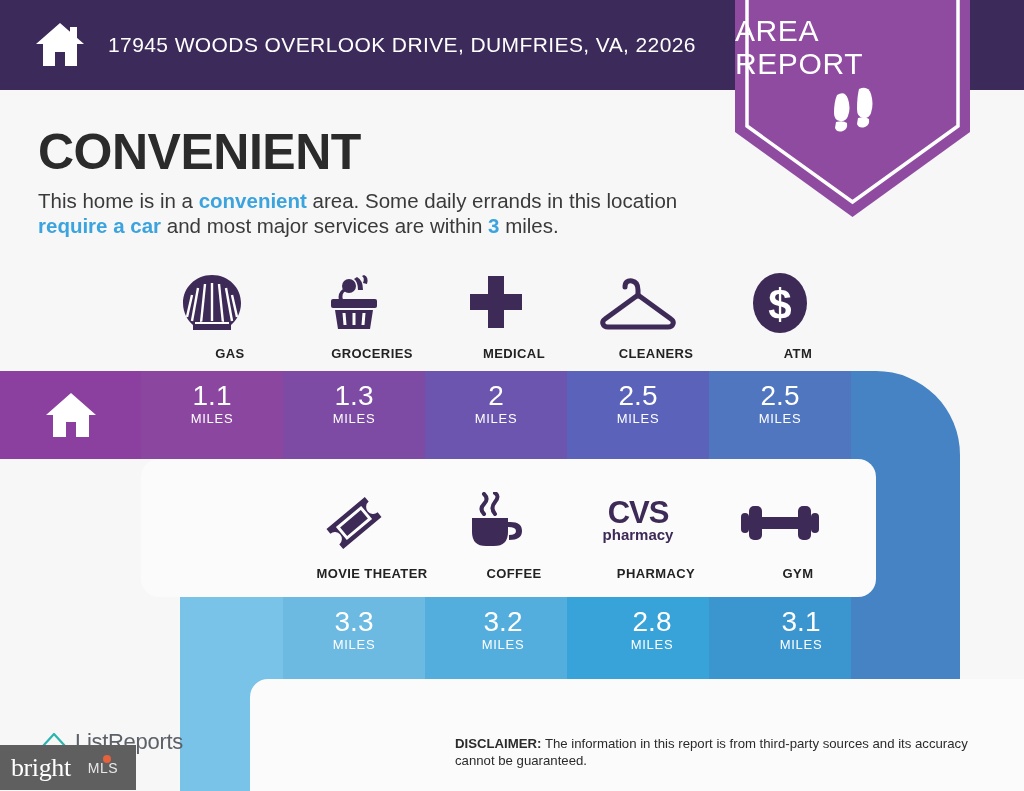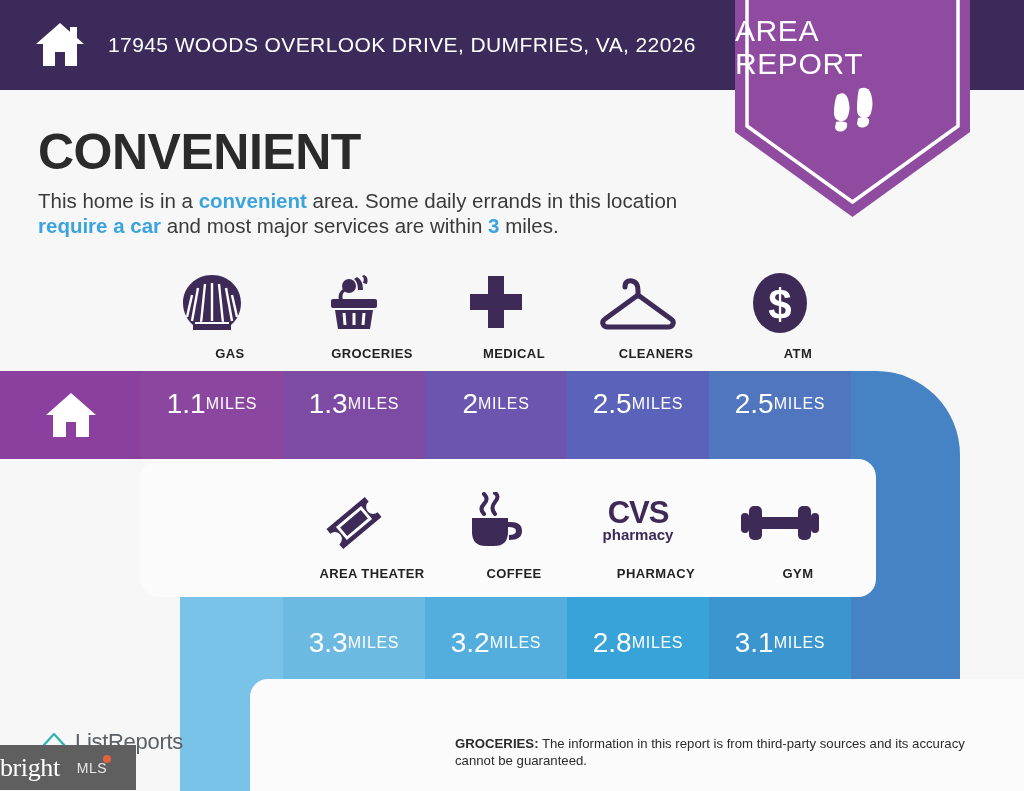--- a/index.html
+++ b/index.html
@@ -64,27 +64,27 @@
   }
   .icon-glyph { height:62px; display:flex; align-items:center; justify-content:center; }
   .icon-label {
     margin-top:12px; font-size:13px; font-weight:bold;
     color:#222; letter-spacing:.4px; white-space:nowrap;margin-left:36px;
   }
 
   
   .dist-row { position:absolute; z-index:4; display:flex; height:88px; }
   #dist-row-1 { left:0px; top:371px; }
-  #dist-row-2 { left:283px; top:610px; }
+  #dist-row-2 { left:283px; top:597px;gap:7px; }
   .dist-cell {
-    width:142px; height:64px; display:flex; flex-direction:row;
+    width:142px; height:64px; display:flex; flex-direction:column;
     align-items:center; justify-content:center; color:#fff;
   }
   .dist-value { font-size:28px; line-height:29px; font-weight:400; }
-  .dist-unit { font-size:16px; letter-spacing:.7px; margin-top:1px; }
+  .dist-unit { font-size:13px; letter-spacing:.7px; margin-top:1px; }
   #home-cell { width:141px; height:88px; display:flex; align-items:center; justify-content:center; }
 
   
   #mid-panel {
     position:absolute; left:141px; top:459px; width:735px; height:138px;
     background:#fbfbfb; border-radius:18px; z-index:3;
   }
   
   #bottom-panel {
     position:absolute; left:250px; top:679px; width:774px; height:112px;
@@ -98,21 +98,21 @@
     display:flex; align-items:center;
   }
   #listreports-label {
     margin-left:7px; font-size:22px; color:#5c6168; letter-spacing:-.3px;
   }
   #brightmls-badge {
     position:absolute; left:0px; top:66px; width:136px; height:45px;
     background:#5f5f5f; display:flex; align-items:center;
   }
   #brightmls-word {
-    font-family:"Liberation Serif", serif;
+    margin-left:11px; font-family:"Liberation Serif", serif;
     font-size:26px; color:#ffffff; letter-spacing:-.4px;
   }
   #brightmls-dot {
     position:absolute; left:103px; top:10px;
     width:8px; height:8px; border-radius:50%; background:#e4623c;
   }
   #brightmls-mls {
     margin-left:17px; font-size:14px; color:#e8e8e8; letter-spacing:.6px;
   }
   #disclaimer {
@@ -296,21 +296,21 @@
 
   <div class="icon-cell">
     <div class="icon-glyph">
       <svg width="62" height="62" viewBox="0 0 62 62">
         <g transform="rotate(-40 31 31)">
           <path d="M6 18 H56 v6 a7 7 0 0 0 0 14 v6 H6 v-6 a7 7 0 0 0 0 -14 Z" fill="#3d2a57"></path>
           <rect x="16" y="24" width="30" height="14" fill="none" stroke="#ffffff" stroke-width="3"></rect>
         </g>
       </svg>
     </div>
-    <div class="icon-label">AREA THEATER</div>
+    <div class="icon-label">MOVIE THEATER</div>
   </div>
 
   <div class="icon-cell">
     <div class="icon-glyph">
       <svg width="64" height="62" viewBox="0 0 64 62">
         <path d="M8 26 H44 v14 q0 14 -14 14 H22 q-14 0 -14 -14 Z" fill="#3d2a57"></path>
         <path d="M44 30 q14 -1 14 9 q0 9 -13 9 l0 -5 q7 0 7 -4 q0 -4 -8 -4 Z" fill="#3d2a57"></path>
         <path d="M20 22 q-5 -5 0 -10 q5 -5 0 -10" fill="none" stroke="#3d2a57" stroke-width="4" stroke-linecap="round"></path>
         <path d="M31 22 q-5 -6 0 -12 q5 -6 0 -9" fill="none" stroke="#3d2a57" stroke-width="4" stroke-linecap="round"></path>
       </svg>
@@ -371,16 +371,16 @@
     <div id="listreports-label">ListReports</div>
   </div>
 
   <div id="brightmls-badge">
     <div id="brightmls-word">bright</div>
     <div id="brightmls-dot"></div>
     <div id="brightmls-mls">MLS</div>
   </div>
 
   <div id="disclaimer">
-    <b>GROCERIES:</b><span> The information in this report is from third-party sources and its accuracy cannot be guaranteed.</span>
+    <b>DISCLAIMER:</b><span> The information in this report is from third-party sources and its accuracy cannot be guaranteed.</span>
   </div>
 
 </div>
 
 </body></html>

